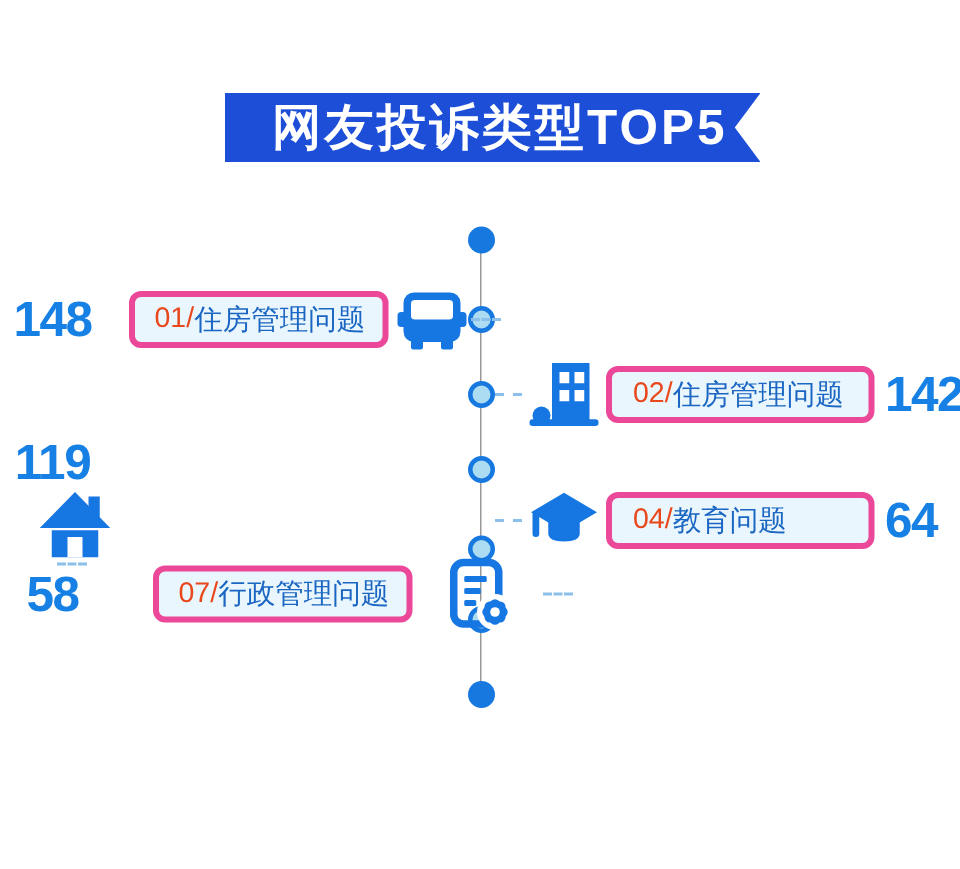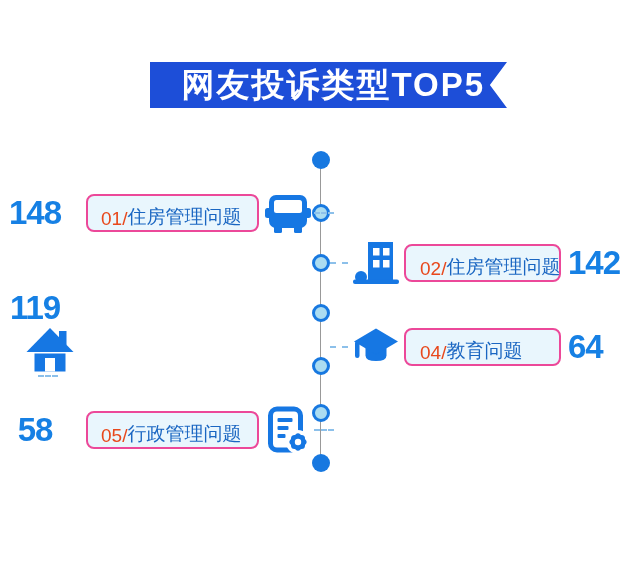--- a/index.html
+++ b/index.html
@@ -26,26 +26,26 @@
     background:#abdcf1;border:3px solid #1778e0;box-sizing:content-box;
   }
   
   .row{position:absolute;height:48px;display:flex;align-items:center;}
   .num{
     color:#1680e4;font-size:33px;font-weight:800;letter-spacing:-1px;white-space:nowrap;
   }
   .num.left{width:54px;text-align:center;margin-right:24px;}
   .num.right{margin-left:7px;text-align:left;}
   .box{
-    height:38px;box-sizing:border-box;border:2px solid #ec4899;border-radius:8px;
-    background:#e9f6fd;display:flex;align-items:flex-end;padding-left:13px;
+    height:38px;box-sizing:border-box;border:4px solid #ec4899;border-radius:8px;
+    background:#e9f6fd;display:flex;align-items:center;padding-left:13px;
     font-size:19px;white-space:nowrap;
   }
   .box.left{width:173px;}
-  .box.right{width:157px;padding-left:14px;}
+  .box.right{width:179px;padding-left:14px;}
   .rank{color:#e8481c;}
   .label{color:#1a66c2;}
   .icon{width:48px;height:48px;flex:0 0 48px;display:flex;align-items:center;justify-content:center;}
   .icon.ml{margin-left:5px;}
   .icon.mr{margin-right:4px;}
   .dash{width:20px;height:0;border-top:2px dashed #8cc0ea;}
   .dash.rt{width:18px;margin-right:4px;}
   .dash.lt{margin-left:2px;}
 </style>
 </head>
@@ -127,24 +127,24 @@
         <polygon points="24,5.5 46,18.5 24,31.5 2,18.5" fill="#1677e3"></polygon>
       </svg>
     </div>
     <div class="box right">
       <span class="rank">04/</span>
         <span class="label">教育问题</span>
     </div>
     <div class="num right">64</div>
   </div>
 
-  <div class="row" style="left:8px;top:406px;">
+  <div class="row" style="left:8px;top:372px;gap:16px;">
     <div class="num left">58</div>
     <div class="box left">
-      <span class="rank">05/</span>
+      <span class="rank">07/</span>
         <span class="label">行政管理问题</span>
     </div>
     <div class="icon ml">
       <svg viewBox="0 0 48 48" width="48" height="48">
         <rect x="6.5" y="3" width="30" height="41" rx="6.5" fill="none" stroke="#1677e3" stroke-width="5"></rect>
         <rect x="13.5" y="12" width="15" height="4" rx="1" fill="#1677e3"></rect>
         <rect x="13.5" y="20" width="11" height="4" rx="1" fill="#1677e3"></rect>
         <rect x="13.5" y="28" width="8" height="4" rx="1" fill="#1677e3"></rect>
         <circle cx="34" cy="36" r="12" fill="#ffffff"></circle>
         <rect x="27" y="29" width="14" height="14" rx="3.5" fill="#1677e3"></rect>

